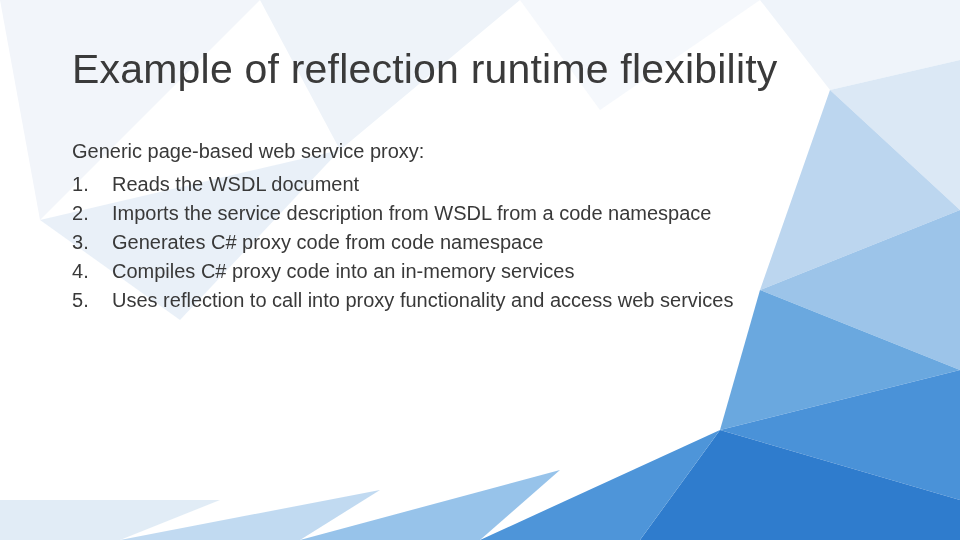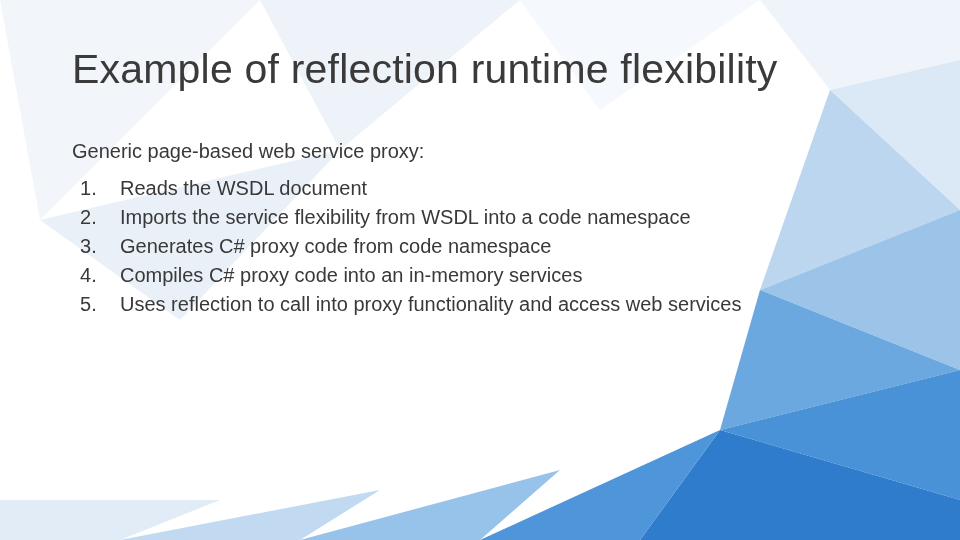--- a/index.html
+++ b/index.html
@@ -51,21 +51,21 @@
 
   .intro {
     font-size: 20px;
     font-weight: 400;
     color: #393939;
     margin: 15px 0 4px 0;
     line-height: 1.45;
   }
 
   ol.body-list {
-    margin: 8px;
+    margin: 0;
     padding: 0 0 0 40px;
     list-style: none;
     counter-reset: item;
   }
   ol.body-list li {
     counter-increment: item;
     font-size: 20px;
     font-weight: 400;
     color: #393939;
     line-height: 1.45;
@@ -106,20 +106,20 @@
     </svg>
   </div>
 
   <div class="content">
     <h1 class="title">Example of reflection runtime flexibility</h1>
 
     <p class="intro">Generic page-based web service proxy:</p>
 
     <ol class="body-list">
       <li>Reads the WSDL document</li>
-      <li>Imports the service flexibility from WSDL into a code namespace</li>
+      <li>Imports the service description from WSDL from a code namespace</li>
       <li>Generates C# proxy code from code namespace</li>
       <li>Compiles C# proxy code into an in-memory services</li>
       <li>Uses reflection to call into proxy functionality and access web services</li>
     </ol>
   </div>
 
 </div>
 
 </body></html>

